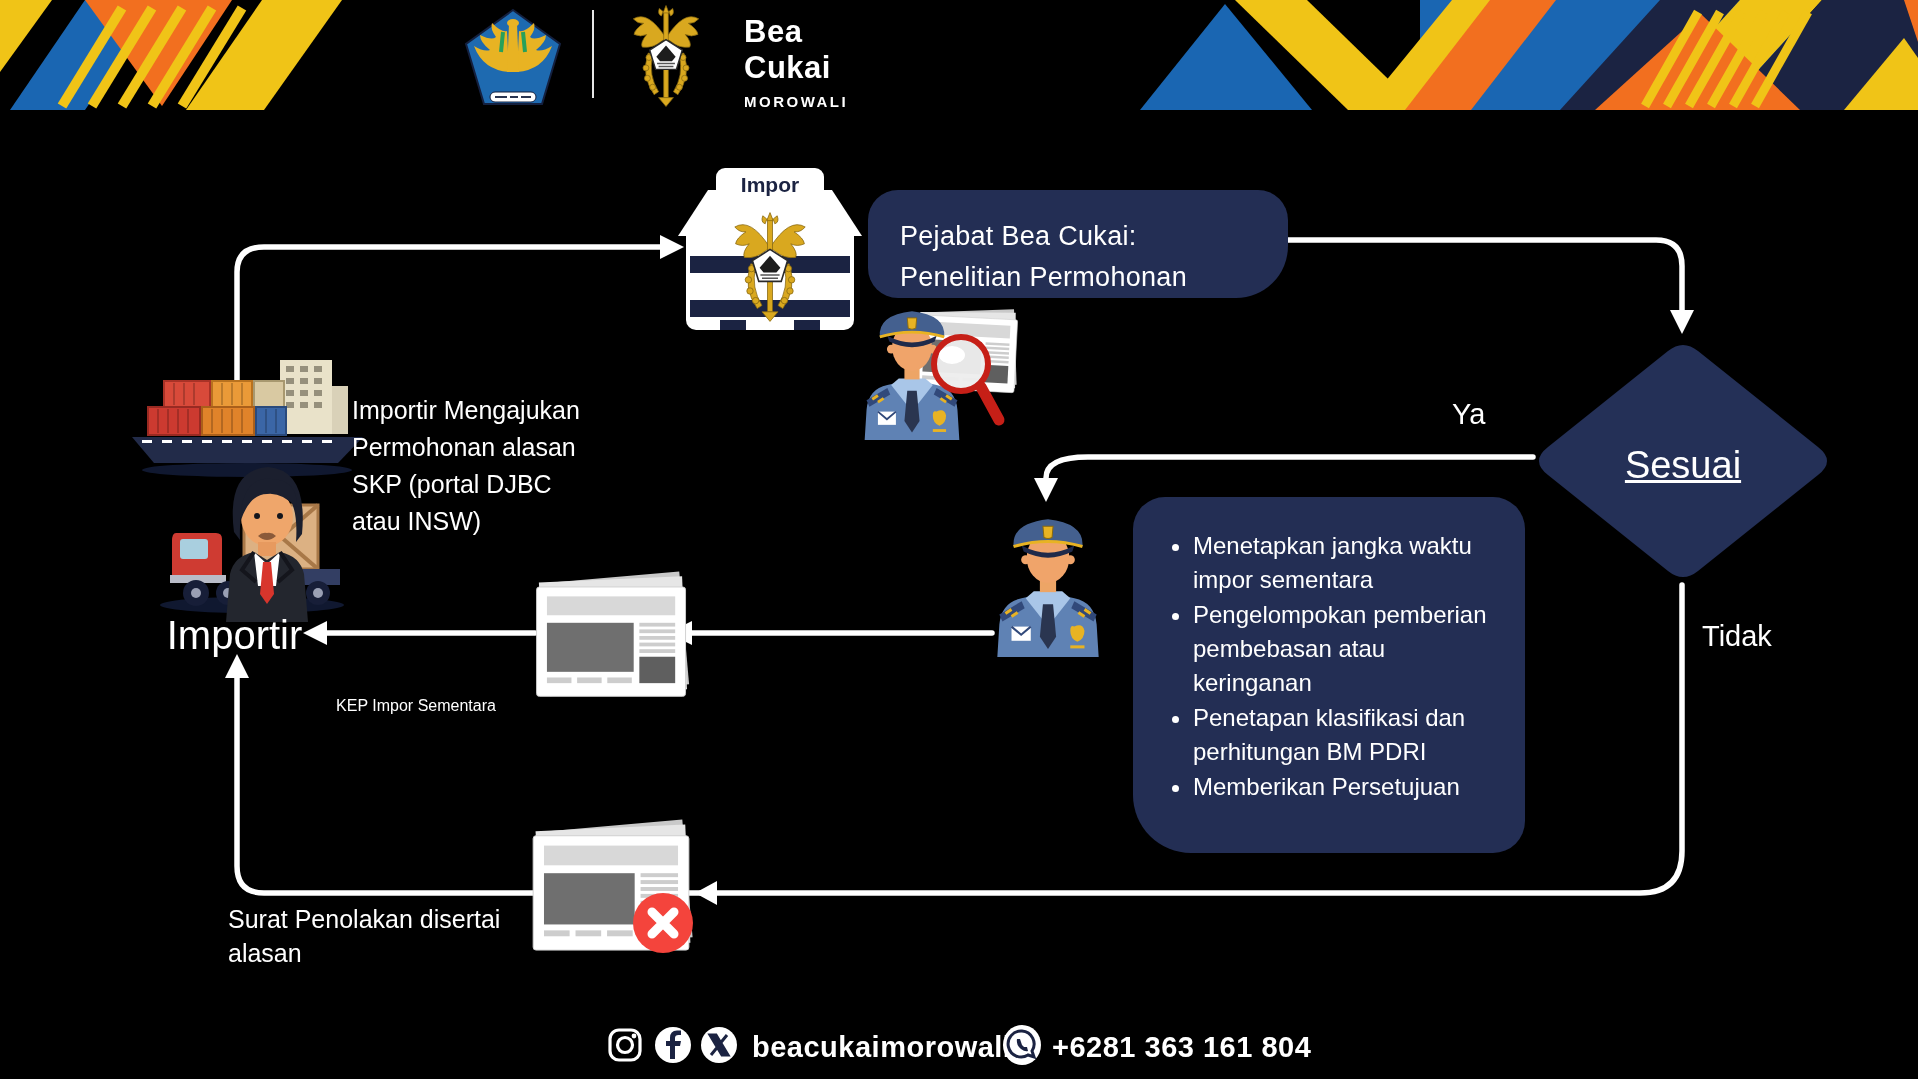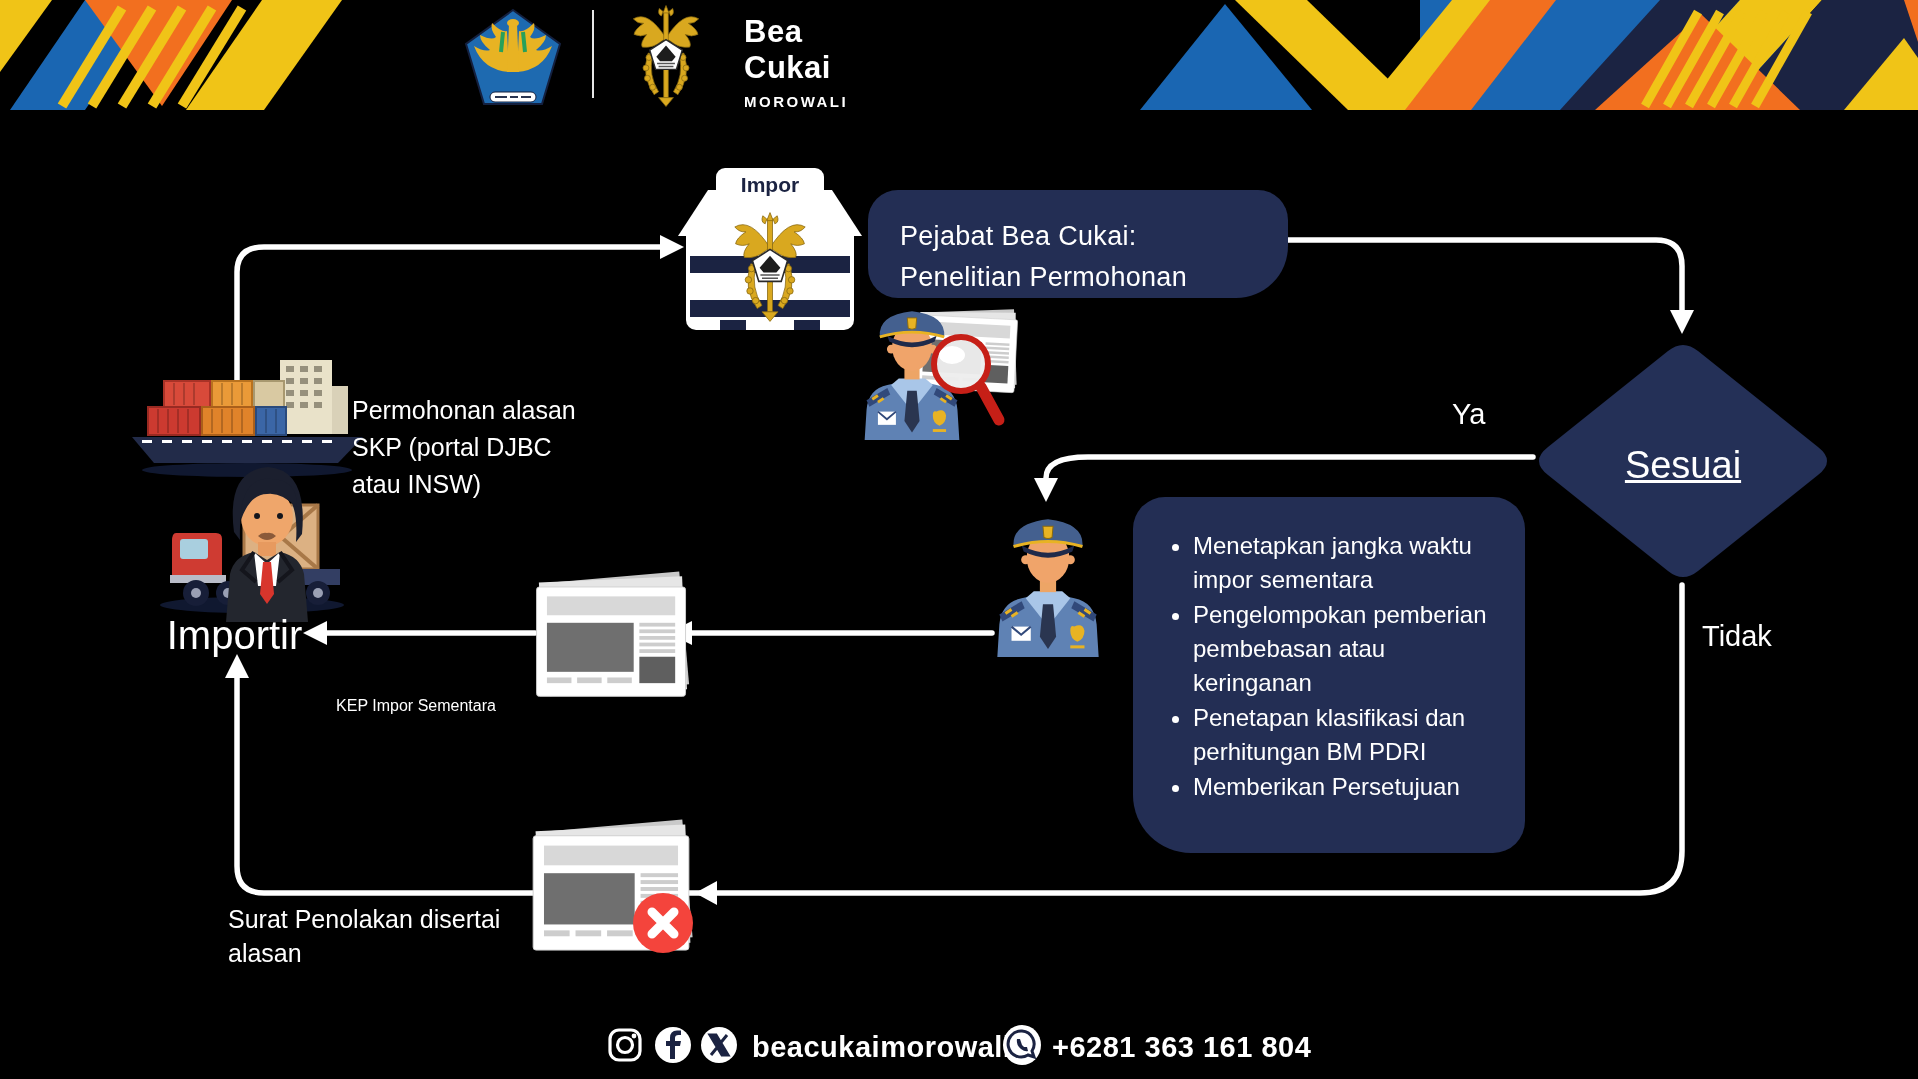--- a/index.html
+++ b/index.html
@@ -303,20 +303,21 @@
       <circle cx="68" cy="54" r="3" fill="#14151c"></circle>
     <path d="M46 74 Q55 82 64 74 Q60 70 55 71 Q50 70 46 74 Z" fill="#8a5a3a"></path>
     <rect x="46" y="80" width="18" height="14" fill="#e79a5f"></rect>
     <path d="M14 160 L18 112 Q22 94 42 90 L55 98 L68 90 Q88 94 92 112 L96 160 Z" fill="#23262e"></path>
     <path d="M42 90 L55 102 L68 90 L64 124 H46 Z" fill="#ffffff"></path>
     <path d="M51 100 H59 L62 132 L55 142 L48 132 Z" fill="#d8352c"></path>
     <path d="M42 90 L30 108 L44 120 M68 90 L80 108 L66 120" stroke="#14151c" stroke-width="4" fill="none"></path>
   </svg>
 
   <div class="abs node" style="left:352px;top:392px;font-size:25px;line-height:37px;">
+    <div>Importir Mengajukan</div>
     <div>Permohonan alasan</div>
     <div>SKP (portal DJBC</div>
     <div>atau INSW)</div>
   </div>
 
   <div class="abs node importir-label" style="left:157px;top:613px;width:155px;z-index:4;">Importir</div>
 
   <svg class="abs node" style="left:1528px;top:335px;" width="310" height="252">
     <path d="M140 16 L20 112 Q2 126 20 140 L140 236 Q155 248 170 236 L290 140 Q308 126 290 112 L170 16 Q155 4 140 16 Z" fill="#243057"></path>
   </svg>

